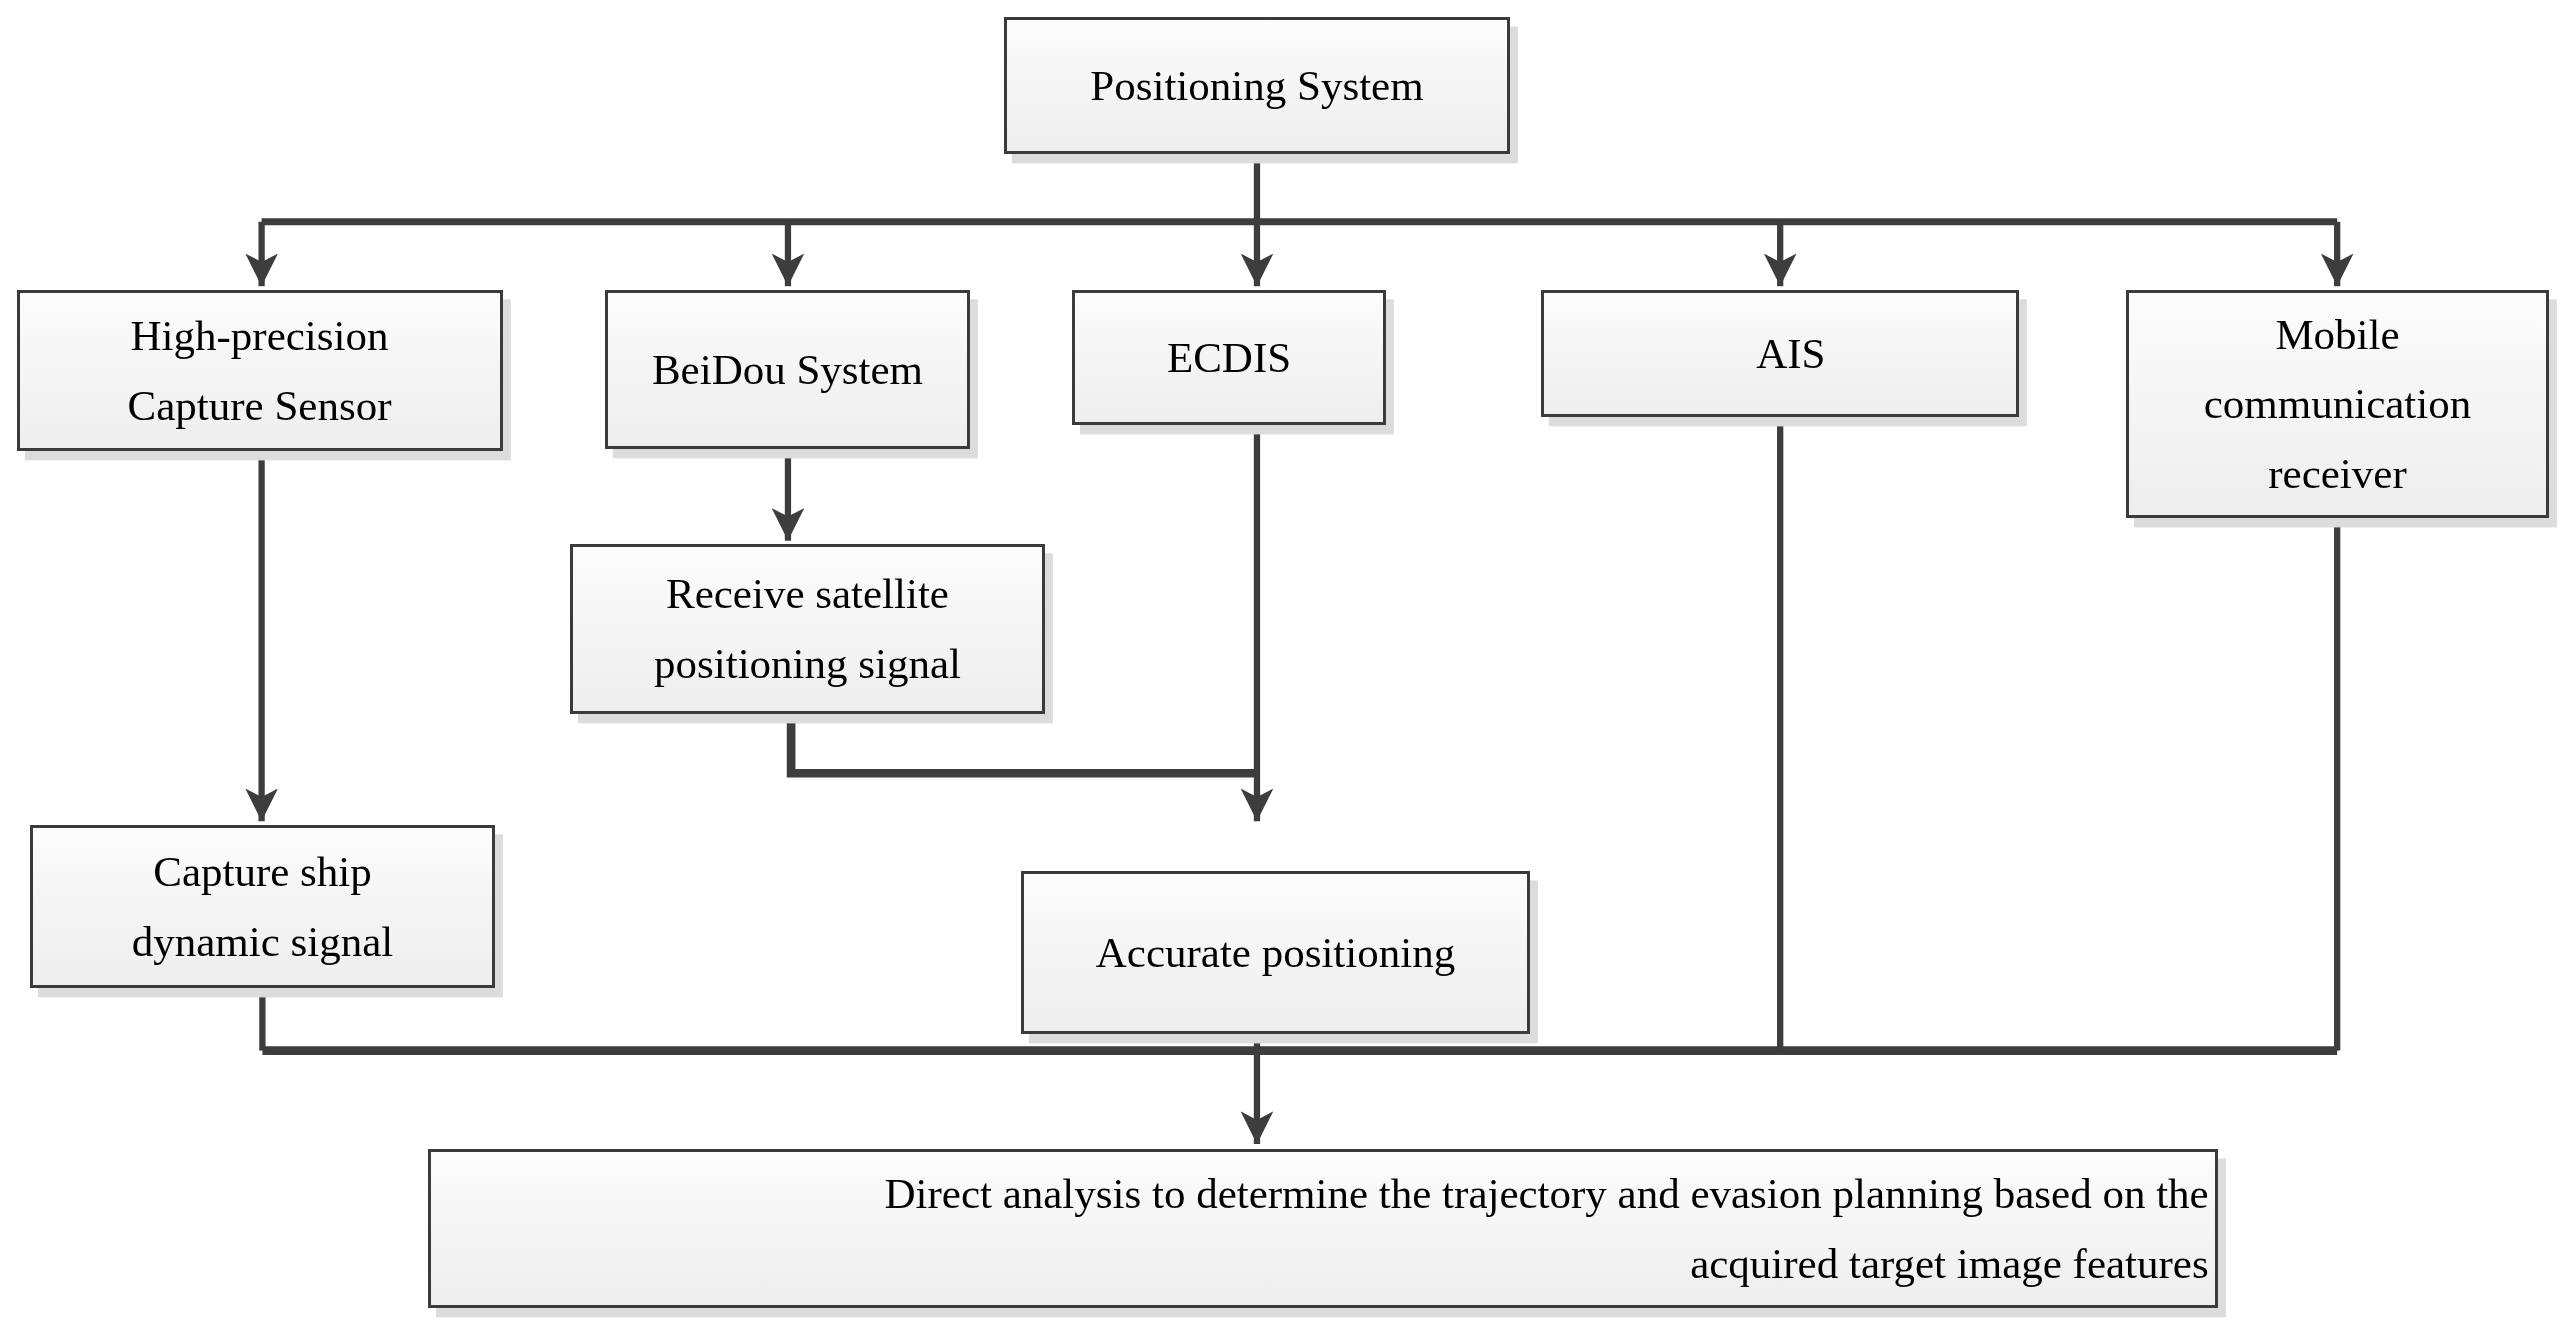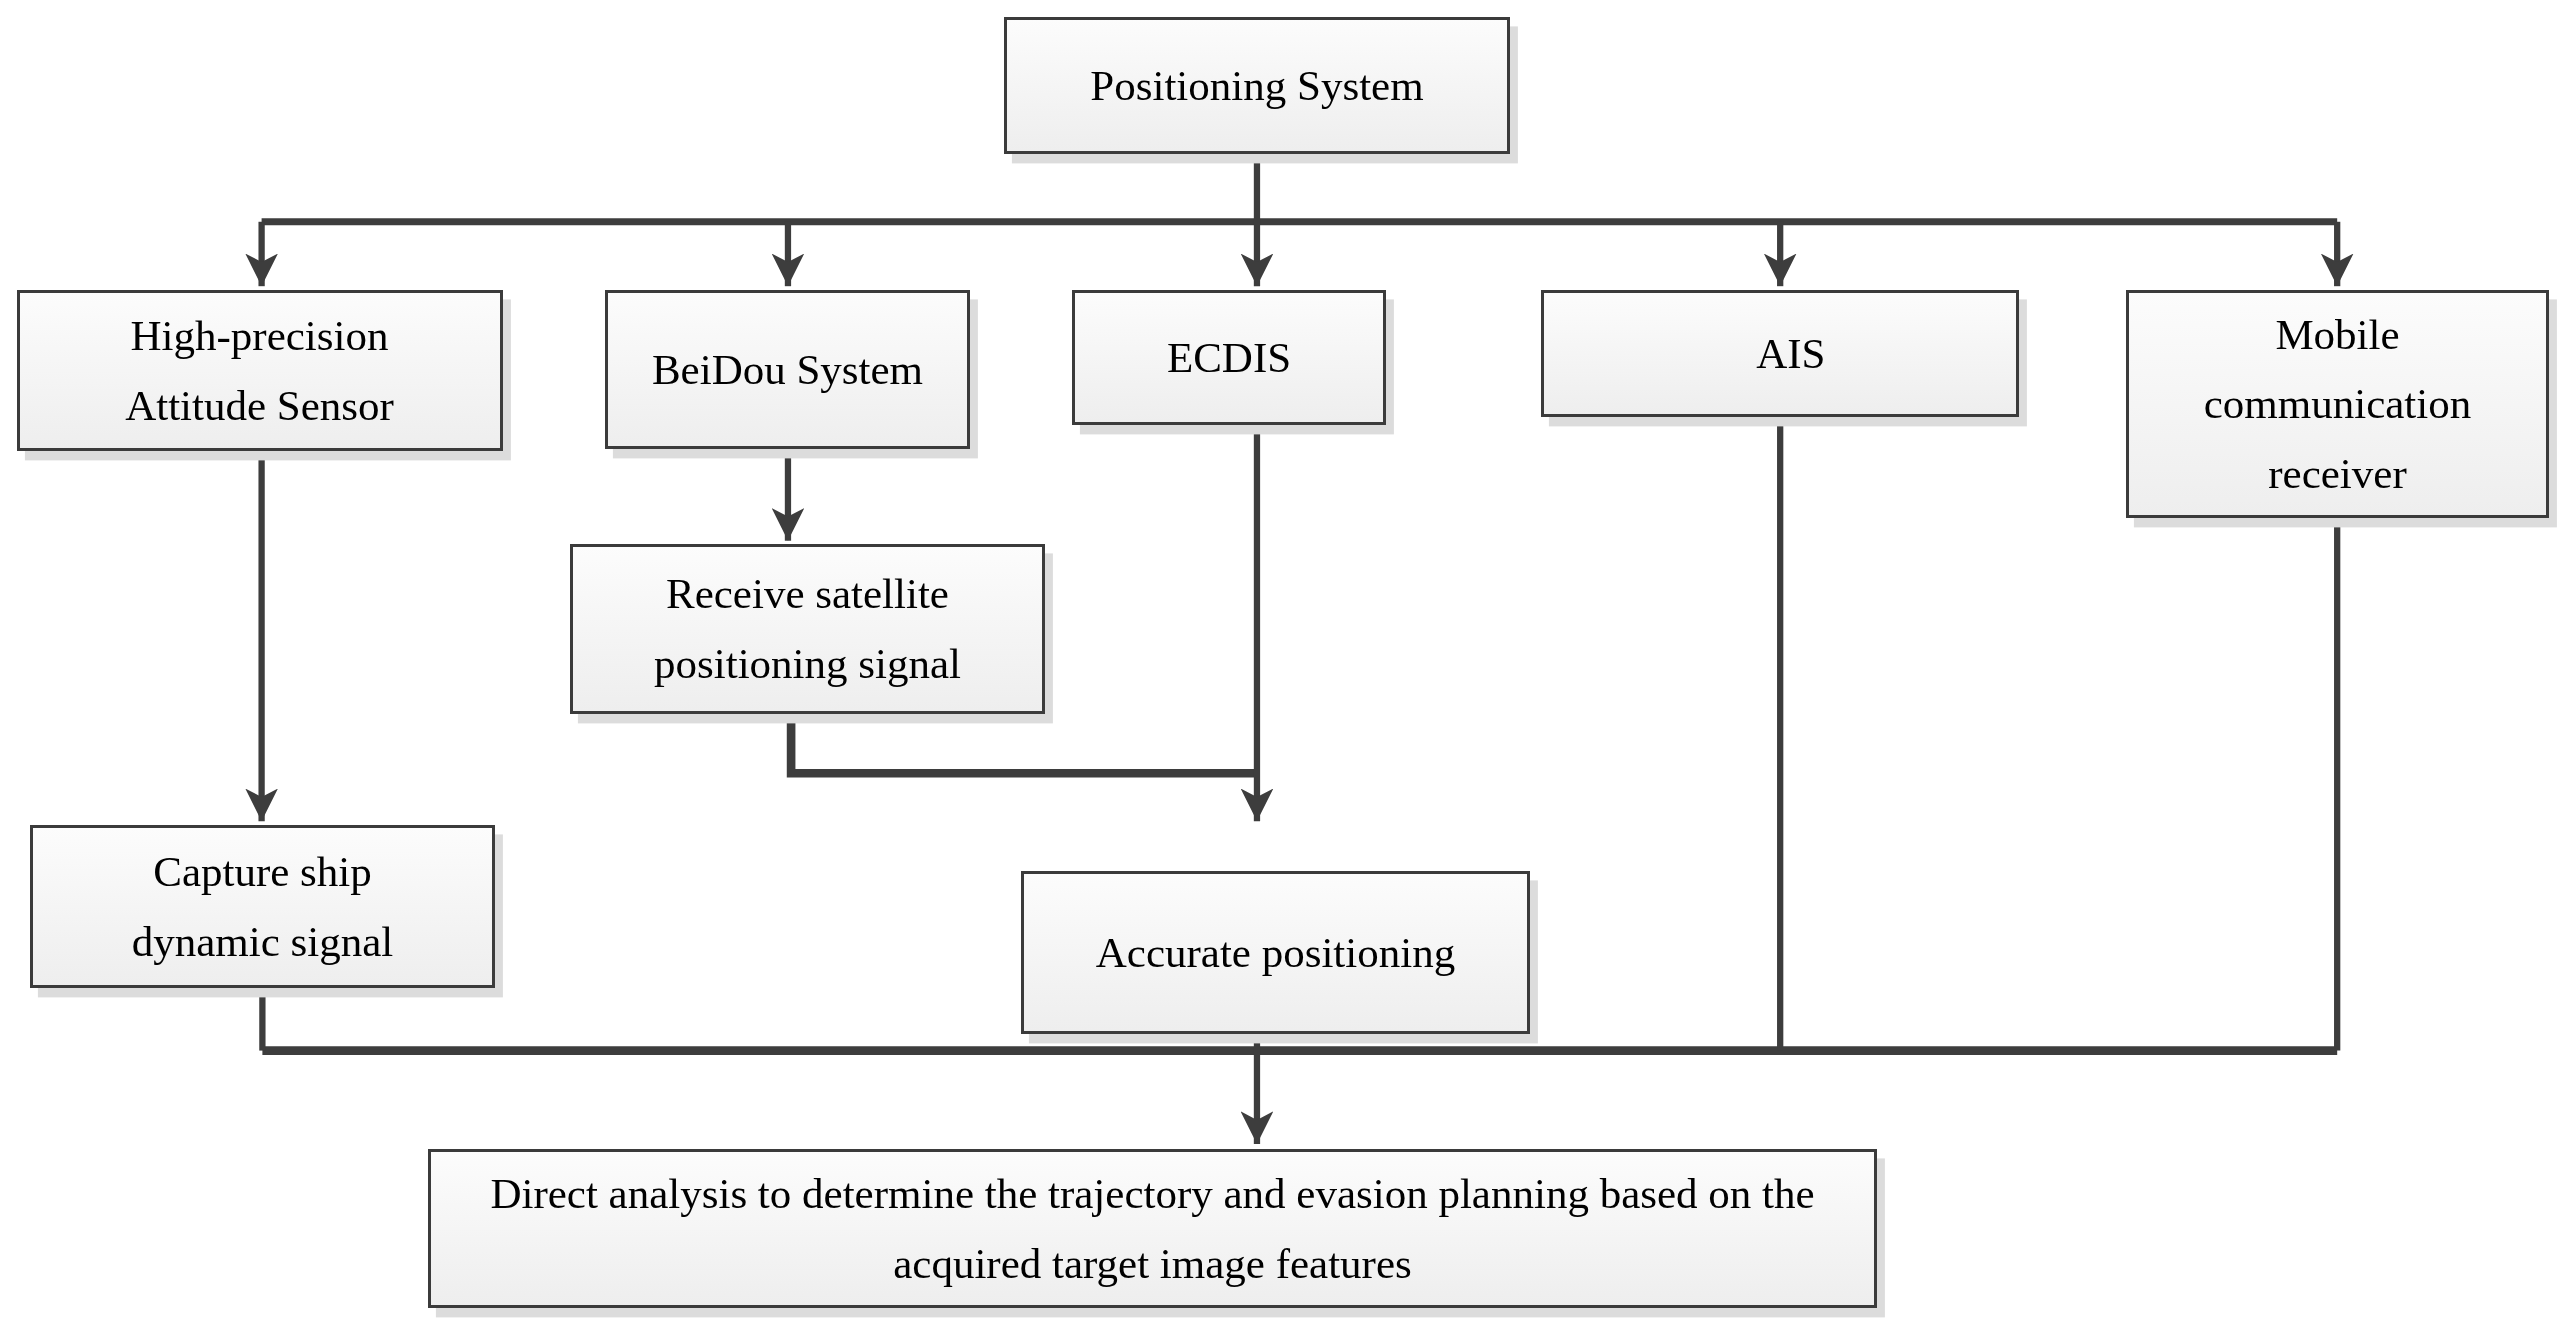--- a/index.html
+++ b/index.html
@@ -94,21 +94,21 @@
 
     <path class="conn" d="M1600 1258 V1456" marker-end="url(#arrow)"></path>
   </svg>
 
   <div class="node" style="left:1004px; top:17.3px; width:506px; height:137px;">
     <span class="line">Positioning System</span>
   </div>
 
   <div class="node" style="left:16.5px; top:290px; width:486px; height:161px;">
     <span class="line">High-precision</span>
-    <span class="line">Attitude Sensor</span>
+    <span class="line">Capture Sensor</span>
   </div>
 
   <div class="node" style="left:605px; top:290px; width:365px; height:159px;">
     <span class="line">BeiDou System</span>
   </div>
 
   <div class="node" style="left:1072px; top:290px; width:314px; height:135px;">
     <span class="line">ECDIS</span>
   </div>
 
@@ -129,19 +129,19 @@
 
   <div class="node" style="left:30px; top:825px; width:465px; height:163px;">
     <span class="line">Capture ship</span>
     <span class="line">dynamic signal</span>
   </div>
 
   <div class="node" style="left:1021px; top:871px; width:509px; height:163px;gap:32px;">
     <span class="line">Accurate positioning</span>
   </div>
 
-  <div class="node" style="left:428px; top:1149px; width:1449px; height:159px;">
+  <div class="node" style="left:428px; top:1149px; width:1790px; height:159px;align-items:flex-end;">
     <span class="line">Direct analysis to determine the trajectory and evasion planning based on the</span>
     <span class="line">acquired target image features</span>
   </div>
 
 </div>
 
 
 </body></html>

